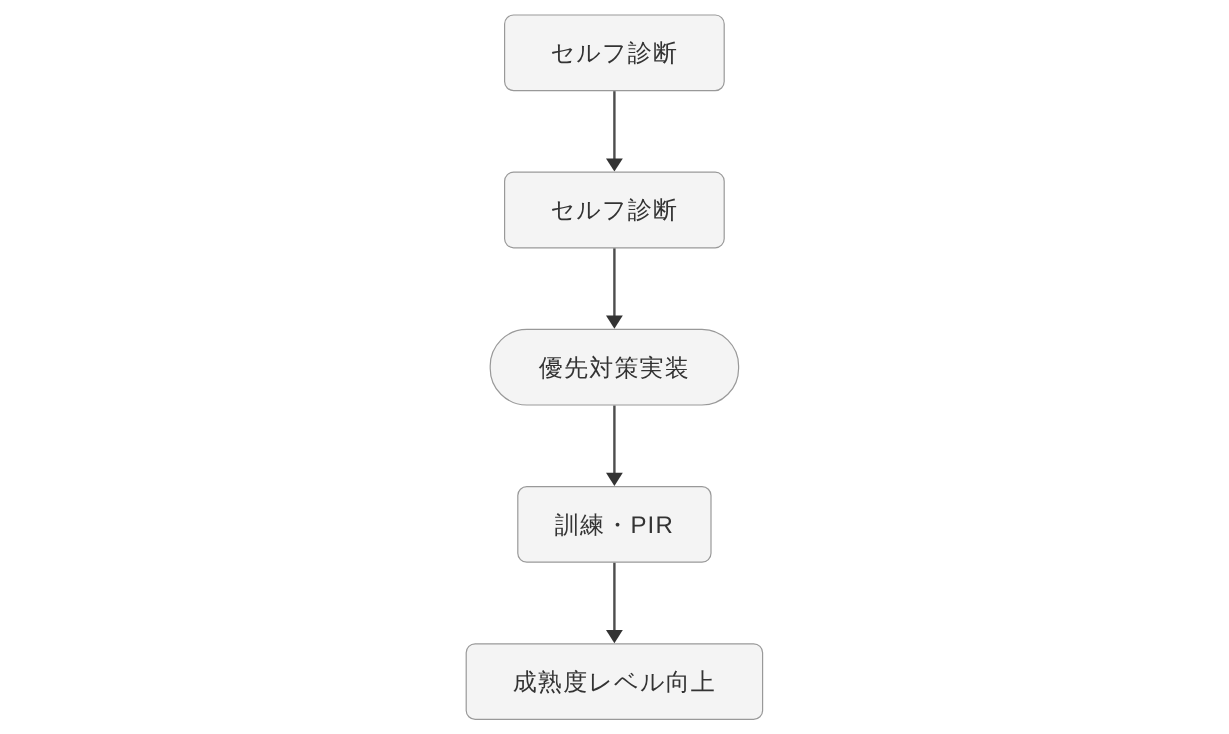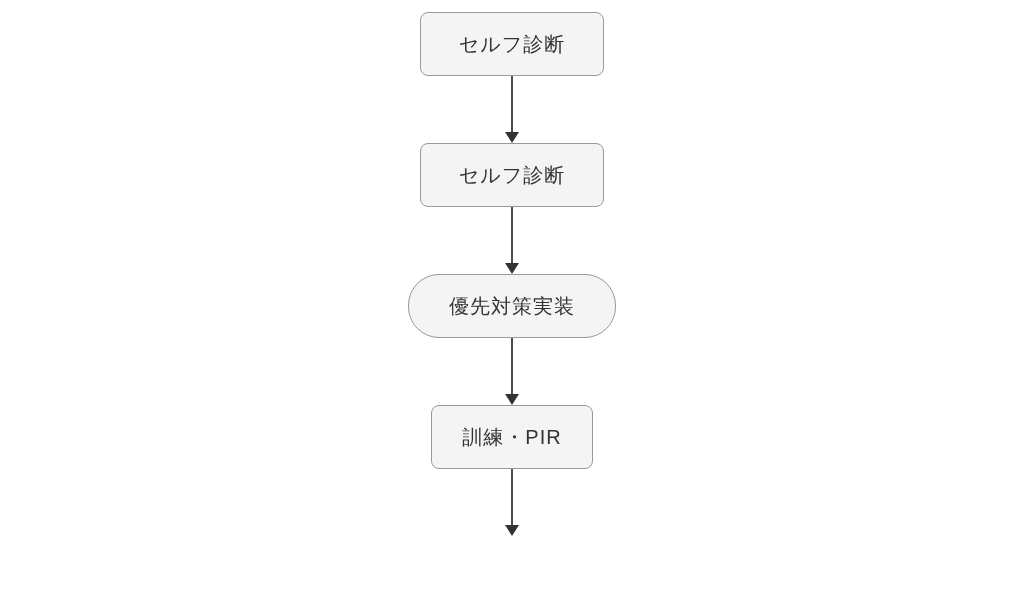--- a/index.html
+++ b/index.html
@@ -100,14 +100,17 @@
 
   <div class="node n4">
     <span>訓練・PIR</span>
   </div>
 
   <div class="arrow">
     <div class="line"></div>
     <div class="head"></div>
   </div>
 
+  <div class="node n5">
+    <span>成熟度レベル向上</span>
+  </div>
 
 </div>
 
 </body></html>

